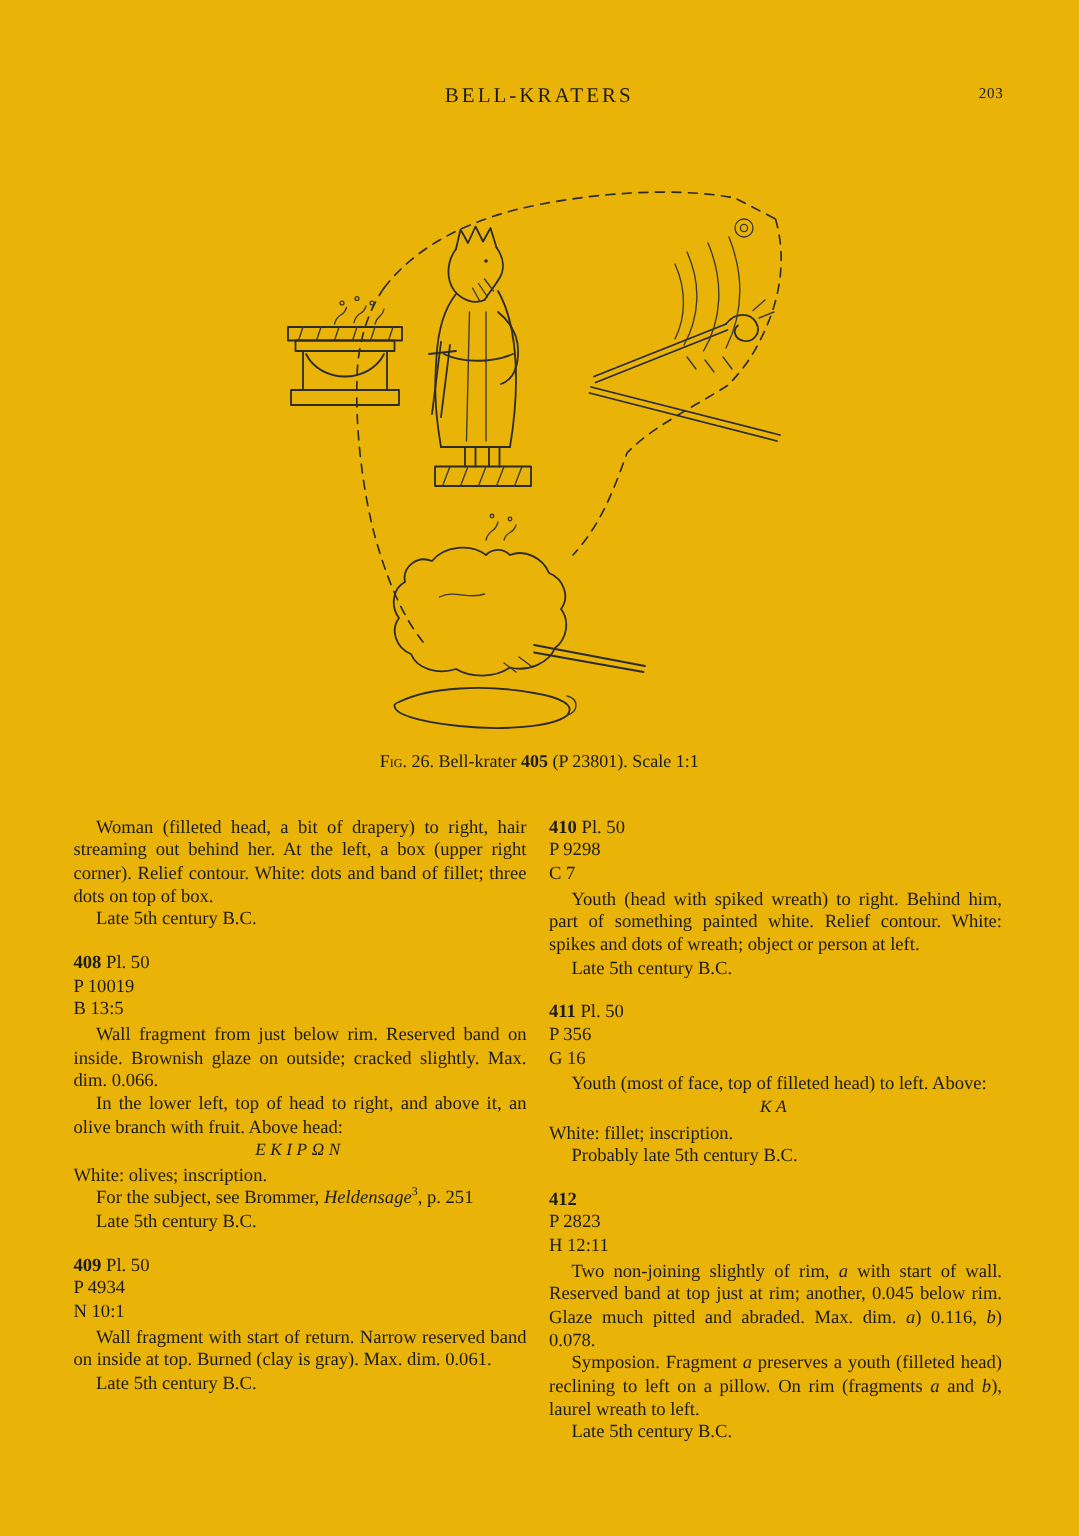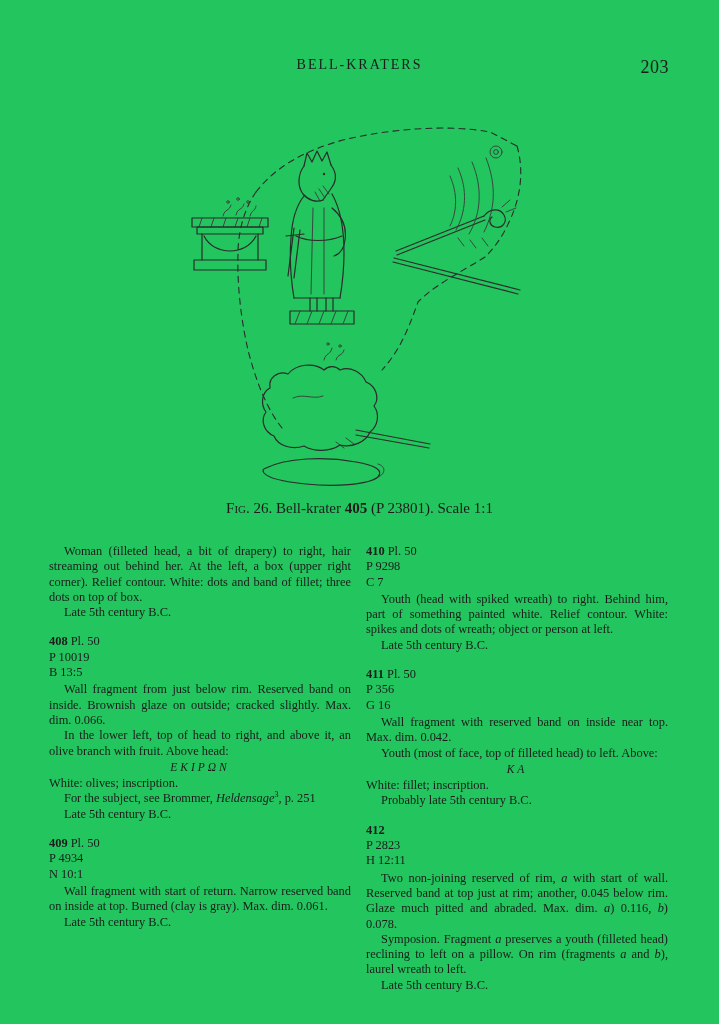--- a/index.html
+++ b/index.html
@@ -4,36 +4,36 @@
 <style>
   html,body{margin:0;padding:0;}
   body{
     width:719px;height:1024px;
     background:#f3f2ee;
     font-family:"Liberation Serif", serif;
     color:#1c1c1c;
   }
   .page{
     position:relative;width:719px;height:1024px;
-    background:#22c55e;overflow:hidden;
+    background:#eab308;overflow:hidden;
   }
   
   .running-head{
     position:absolute;top:57px;left:0;width:100%;
     text-align:center;font-size:14px;letter-spacing:2px;
   }
   .folio{
-    position:absolute;top:57px;right:50px;font-size:18px;letter-spacing:.5px;
+    position:absolute;top:57px;right:50px;font-size:10px;letter-spacing:.5px;
   }
   
   .figure-wrap{position:absolute;top:108px;left:128px;width:460px;height:390px;}
   .figure-wrap svg{display:block;}
   .fig-caption{
     position:absolute;top:500px;left:0;width:100%;
-    text-align:center;font-size:15px;margin:0;
+    text-align:center;font-size:12px;margin:0;
   }
   .sc{font-variant:small-caps;}
   
   .cols{
     position:absolute;top:544px;left:49px;width:622px;
     display:flex;gap:15px;
     font-size:12.4px;line-height:15.3px;text-align:justify;
   }
   .col{width:302px;}
   p.para{margin:0;text-indent:15px;}
@@ -181,33 +181,32 @@
         <p class="para">Youth (head with spiked wreath) to right. Behind him, part of something painted white. Relief contour. White: spikes and dots of wreath; object or person at left.</p>
         <p class="para">Late 5th century B.C.</p>
       </div>
 
       <div class="entry">
         <div class="ehead">
           <span class="el"><b class="enum">411</b> <span>Pl. 50</span></span>
           <span class="inv">P 356</span>
           <span class="grid">G 16</span>
         </div>
-        <p class="para">Wall fragment with reserved band on inside near top. Max. dim. 0.042.</p>
         <p class="para">Youth (most of face, top of filleted head) to left. Above:</p>
         <p class="inscription">ΚΑ</p>
         <p class="noindent">White: fillet; inscription.</p>
         <p class="para">Probably late 5th century B.C.</p>
       </div>
 
       <div class="entry">
         <div class="ehead">
           <span class="el"><b class="enum">412</b></span>
           <span class="inv">P 2823</span>
           <span class="grid">H 12:11</span>
         </div>
-        <p class="para"><span>Two non-joining reserved of rim, </span><i>a</i><span> with start of wall. Reserved band at top just at rim; another, 0.045 below rim. Glaze much pitted and abraded. Max. dim. </span><i>a</i><span>) 0.116, </span><i>b</i><span>) 0.078.</span></p>
+        <p class="para"><span>Two non-joining slightly of rim, </span><i>a</i><span> with start of wall. Reserved band at top just at rim; another, 0.045 below rim. Glaze much pitted and abraded. Max. dim. </span><i>a</i><span>) 0.116, </span><i>b</i><span>) 0.078.</span></p>
         <p class="para"><span>Symposion. Fragment </span><i>a</i><span> preserves a youth (filleted head) reclining to left on a pillow. On rim (fragments </span><i>a</i><span> and </span><i>b</i><span>), laurel wreath to left.</span></p>
         <p class="para">Late 5th century B.C.</p>
       </div>
     </div>
 
   </div>
 </div>
 
 </body></html>

